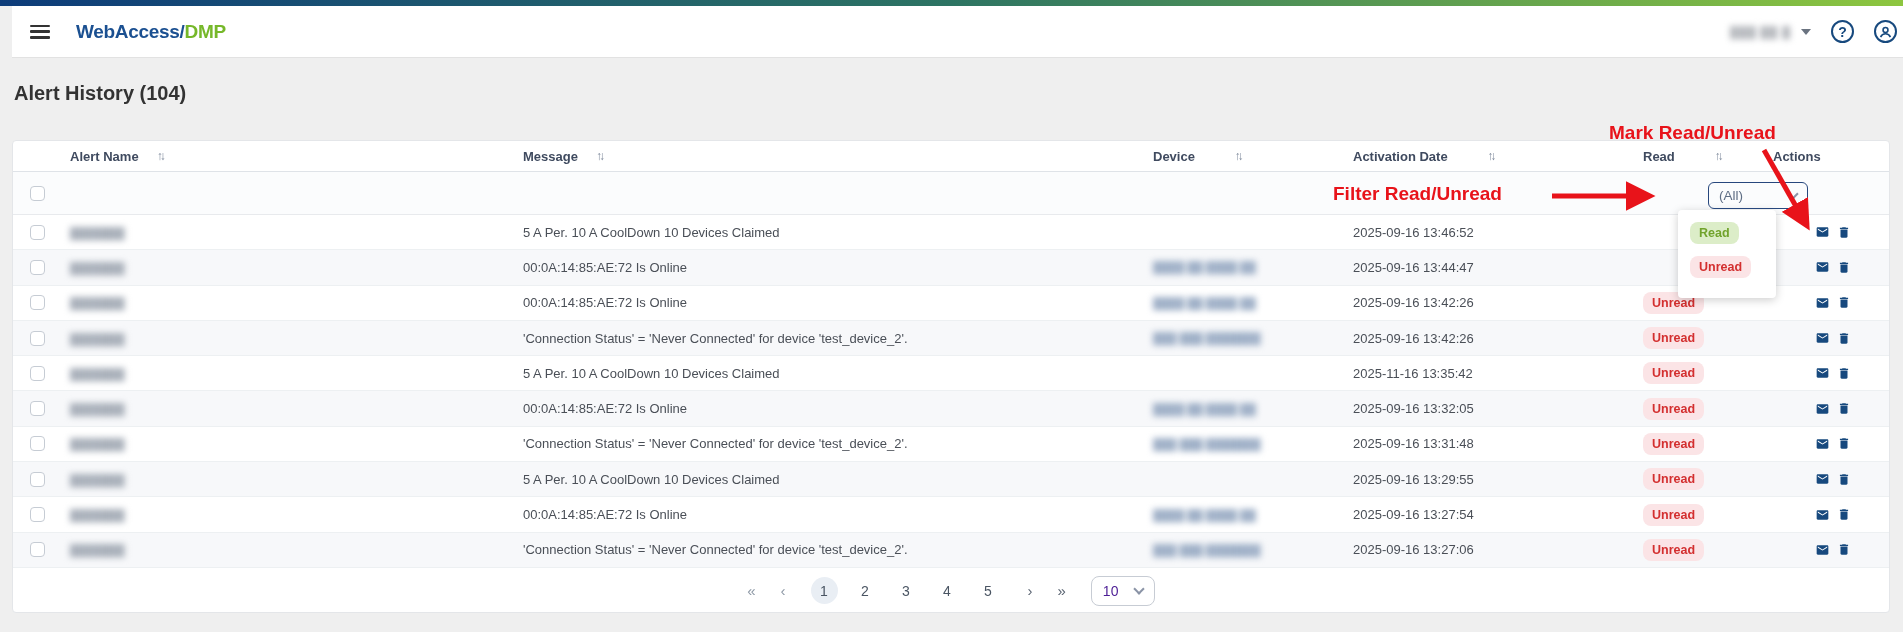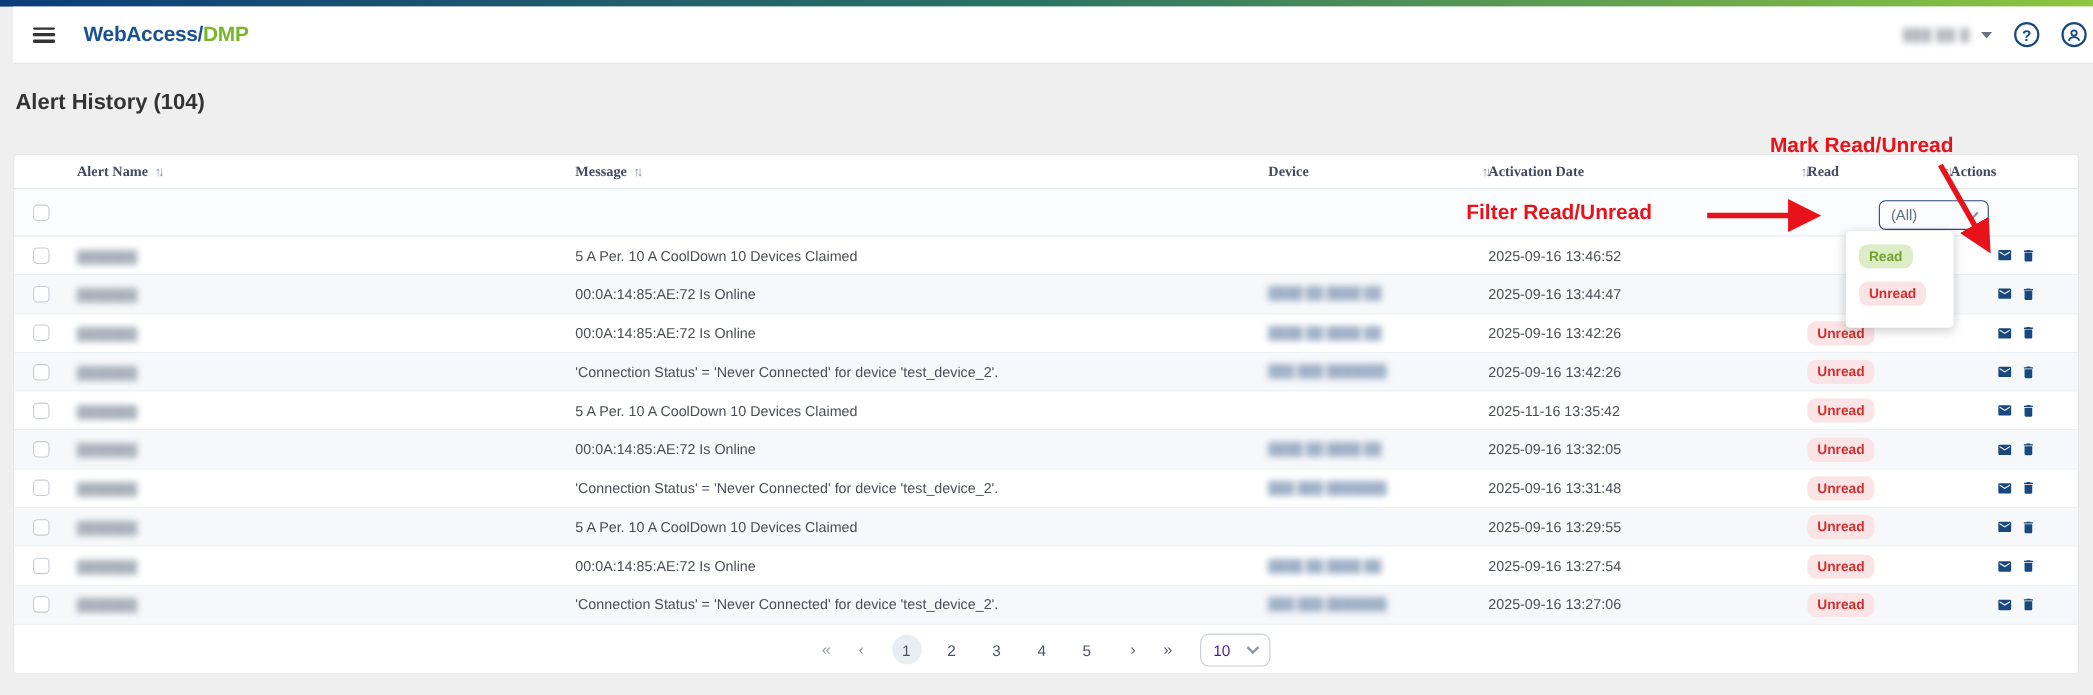--- a/index.html
+++ b/index.html
@@ -46,23 +46,23 @@
   .anno{position:absolute;color:var(--red);font-weight:bold;font-size:19px;z-index:40;white-space:nowrap;}
   .anno.mark{left:1586px;top:122px;margin-left:23px;}
   .anno.filter{left:1333px;top:183px;}
   .arrows{position:absolute;left:0;top:0;z-index:50;pointer-events:none;}
 
   
   .card{position:absolute;left:12px;top:140px;width:1878px;height:473px;background:#fff;
     border:1px solid #e4e6e9;border-radius:4px;}
   .grid{display:grid;grid-template-columns:48px 452px 640px 200px 290px 130px 118px;align-items:center;}
   .thead{height:31px;border-bottom:1px solid #dfe3e8;font-size:13px;font-weight:bold;color:var(--header-fg);}
-  .thead .c{display:flex;align-items:center;gap:6px;font-family:Liberation Serif, serif;}
+  .thead .c{display:flex;align-items:center;gap:18px;}
   .c.left1{padding-left:9px;} .c.left2{padding-left:10px;}
-  .c.center{justify-content:space-between;display:flex;align-items:center;}
+  .c.center{justify-content:flex-start;display:flex;align-items:center;}
   .sort{color:#7f8a9c;font-size:12px;font-weight:normal;letter-spacing:-3px;cursor:pointer;}
   .filterrow{height:43px;background:#fbfcfd;border-bottom:1px solid #e8eaed;position:relative;}
   .trow{height:35.3px;border-bottom:1px solid #edf0f2;font-size:13px;color:var(--row-fg);background:#fff;}
   .trow.alt{background:#f7f8fa;}
   .cb{width:15px;height:15px;border:1px solid #c6ccd4;border-radius:4px;background:#fff;margin:0 auto;cursor:pointer;}
   .redact{display:inline-block;filter:blur(3px);font-size:11px;white-space:nowrap;}
   .redact.name{color:#a9b0ba;} .redact.dev{color:#9fb0c7;}
   .badge{display:inline-block;padding:4px 9px;border-radius:8px;font-size:12.5px;font-weight:bold;}
   .badge.unread{background:var(--unread-bg);color:var(--unread-fg);}
   .badge.read{background:var(--read-bg);color:var(--read-fg);}

